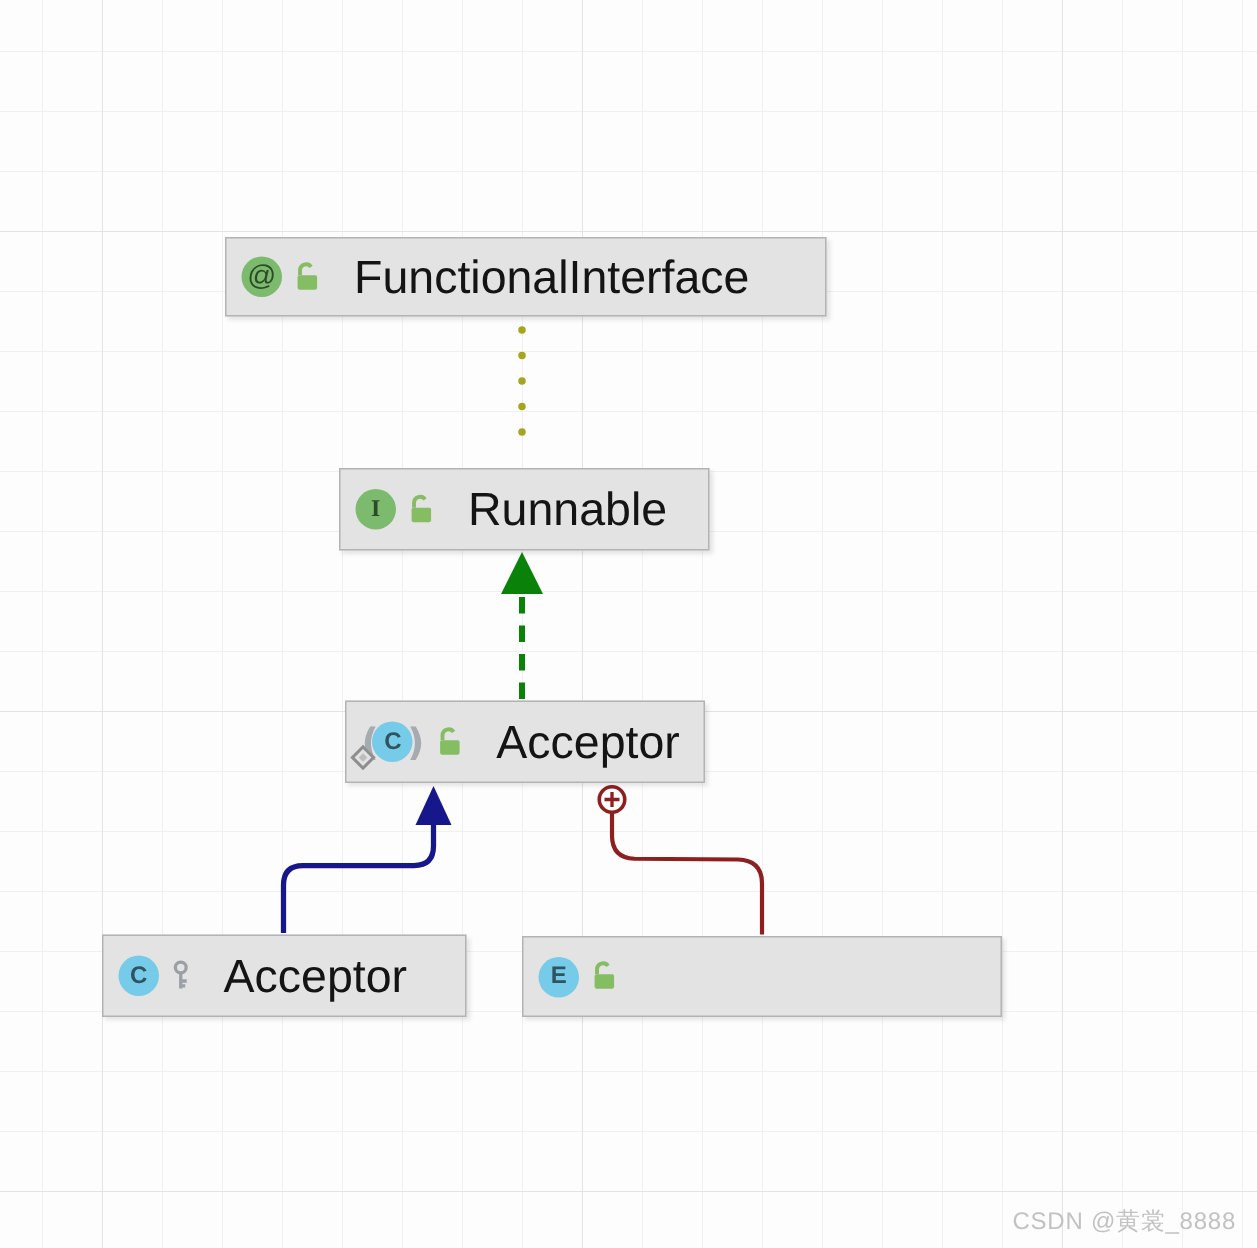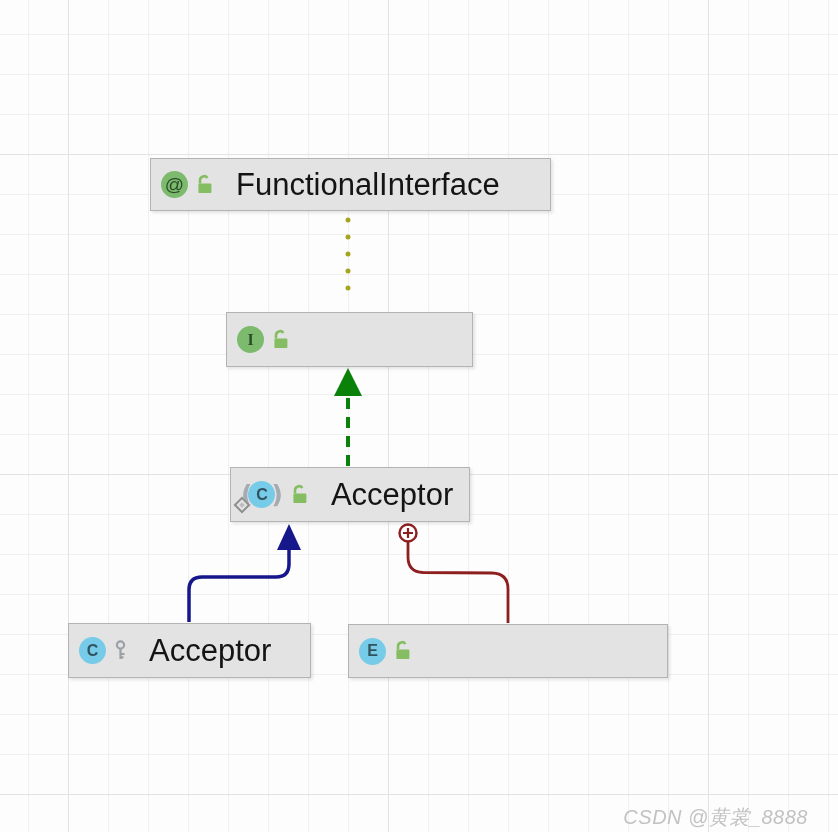--- a/index.html
+++ b/index.html
@@ -57,22 +57,22 @@
   .anon-wrap .paren.r{margin-left:-4px;}
   .anon-diamond{
     position:absolute;left:-5px;bottom:-3px;width:8px;height:8px;
     background:#e2e2e2;border:2px solid #8e8e8e;transform:rotate(45deg);
   }
   .anon-diamond::after{
     content:"";position:absolute;left:2px;top:2px;width:4px;height:4px;background:#bdbdbd;
   }
 
   .watermark{
-    position:absolute;right:30px;top:804px;z-index:3;
-    font-size:20px;color:#c2c2c2;letter-spacing:0.5px;font-style:italic;
+    position:absolute;right:14px;top:804px;z-index:3;
+    font-size:16px;color:#c2c2c2;letter-spacing:0.5px;
   }
 </style>
 </head>
 <body>
 
 <div class="canvas">
 
   <svg class="edges" width="838" height="832" viewBox="0 0 838 832">
 
     <g>
@@ -112,20 +112,21 @@
   <div class="node" id="n-run">
     <div class="icons">
       <span class="icon-circle green serif">I</span>
       <span class="lock">
         <svg width="20" height="22" viewBox="0 0 20 22">
           <path d="M5 9.5 L5 6.2 A4.1 4.1 0 0 1 12.4 3.9" fill="none" stroke="#85bd63" stroke-width="2.6"></path>
           <rect x="3.4" y="9.5" width="13" height="9.6" rx="1.2" fill="#85bd63"></rect>
         </svg>
       </span>
     </div>
+    <span class="label">Runnable</span>
   </div>
 
   <div class="node" id="n-acc">
     <div class="icons">
       <span class="anon-wrap">
         <span class="paren l">(</span>
         <span class="icon-circle blue">C</span>
         <span class="paren r">)</span>
         <span class="anon-diamond"></span>
       </span>

